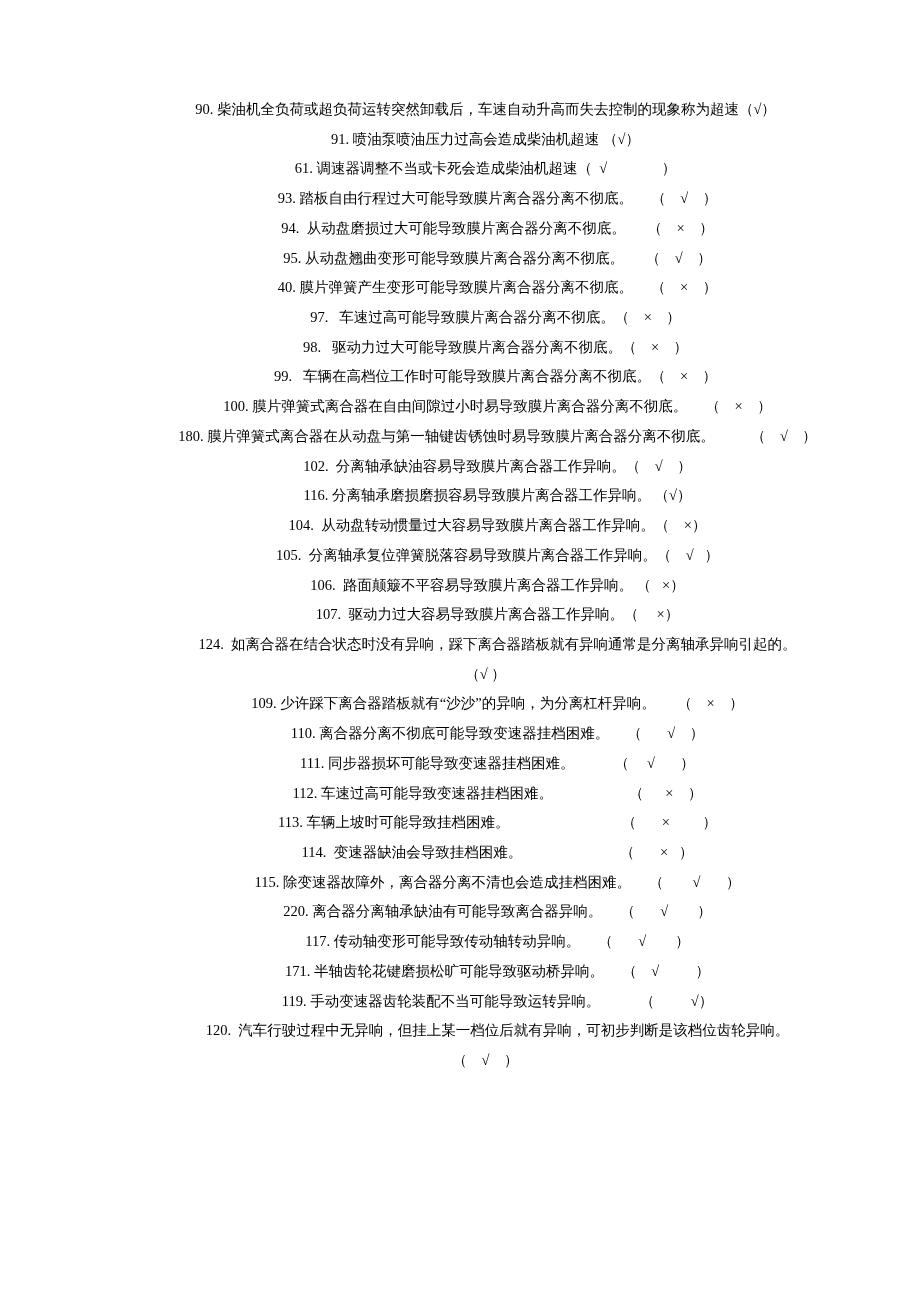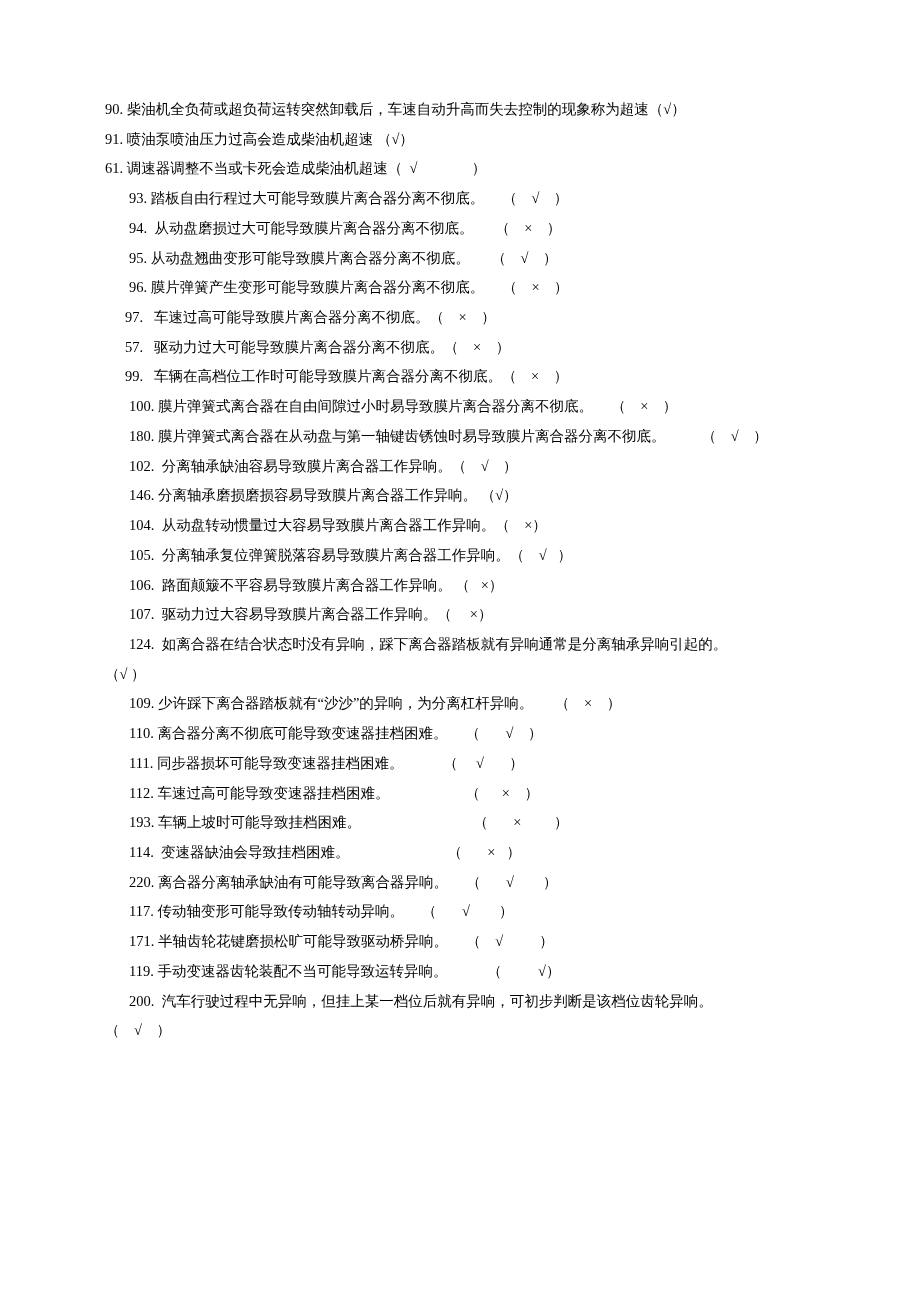--- a/index.html
+++ b/index.html
@@ -6,60 +6,62 @@
     margin: 0;
     padding: 0;
     background: #ffffff;
     font-family: "SimSun", "宋体", serif;
     font-size: 14.5px;
     color: #000000;
     width: 920px;
   }
   .page {
     padding: 95px 54px 40px 105px;
+    text-align: center;
   }
   .line {
     line-height: 2.05;
     white-space: pre-wrap;
   }
   .indent1 { padding-left: 24px; }
   .indent2 { padding-left: 20px; }
 </style>
 </head>
 <body>
 
 <div class="page">
   <div id="content">
       <div class="line ">90. 柴油机全负荷或超负荷运转突然卸载后，车速自动升高而失去控制的现象称为超速（√）</div>
       <div class="line ">91. 喷油泵喷油压力过高会造成柴油机超速 （√）</div>
       <div class="line ">61. 调速器调整不当或卡死会造成柴油机超速（  √               ）</div>
       <div class="line indent1">93. 踏板自由行程过大可能导致膜片离合器分离不彻底。     （    √    ）</div>
       <div class="line indent1">94.  从动盘磨损过大可能导致膜片离合器分离不彻底。      （    ×    ）</div>
       <div class="line indent1">95. 从动盘翘曲变形可能导致膜片离合器分离不彻底。      （    √    ）</div>
-      <div class="line indent1">96. 膜片弹簧产生变形可能导致膜片离合器分离不彻底。     （    ×    ）</div>
+      <div class="line indent1">40. 膜片弹簧产生变形可能导致膜片离合器分离不彻底。     （    ×    ）</div>
       <div class="line indent2">97.   车速过高可能导致膜片离合器分离不彻底。（    ×    ）</div>
-      <div class="line indent2">57.   驱动力过大可能导致膜片离合器分离不彻底。（    ×    ）</div>
+      <div class="line indent2">98.   驱动力过大可能导致膜片离合器分离不彻底。（    ×    ）</div>
       <div class="line indent2">99.   车辆在高档位工作时可能导致膜片离合器分离不彻底。（    ×    ）</div>
       <div class="line indent1">100. 膜片弹簧式离合器在自由间隙过小时易导致膜片离合器分离不彻底。     （    ×    ）</div>
       <div class="line indent1">180. 膜片弹簧式离合器在从动盘与第一轴键齿锈蚀时易导致膜片离合器分离不彻底。          （    √    ）</div>
       <div class="line indent1">102.  分离轴承缺油容易导致膜片离合器工作异响。（    √    ）</div>
-      <div class="line indent1">146. 分离轴承磨损磨损容易导致膜片离合器工作异响。 （√）</div>
+      <div class="line indent1">116. 分离轴承磨损磨损容易导致膜片离合器工作异响。 （√）</div>
       <div class="line indent1">104.  从动盘转动惯量过大容易导致膜片离合器工作异响。（    ×）</div>
       <div class="line indent1">105.  分离轴承复位弹簧脱落容易导致膜片离合器工作异响。（    √   ）</div>
       <div class="line indent1">106.  路面颠簸不平容易导致膜片离合器工作异响。 （   ×）</div>
       <div class="line indent1">107.  驱动力过大容易导致膜片离合器工作异响。（     ×）</div>
       <div class="line indent1">124.  如离合器在结合状态时没有异响，踩下离合器踏板就有异响通常是分离轴承异响引起的。</div>
       <div class="line ">（√ ）</div>
       <div class="line indent1">109. 少许踩下离合器踏板就有“沙沙”的异响，为分离杠杆异响。      （    ×    ）</div>
       <div class="line indent1">110. 离合器分离不彻底可能导致变速器挂档困难。     （       √    ）</div>
       <div class="line indent1">111. 同步器损坏可能导致变速器挂档困难。           （     √       ）</div>
       <div class="line indent1">112. 车速过高可能导致变速器挂档困难。                     （      ×    ）</div>
-      <div class="line indent1">193. 车辆上坡时可能导致挂档困难。                               （       ×         ）</div>
+      <div class="line indent1">113. 车辆上坡时可能导致挂档困难。                               （       ×         ）</div>
       <div class="line indent1">114.  变速器缺油会导致挂档困难。                           （       ×   ）</div>
+      <div class="line indent1">115. 除变速器故障外，离合器分离不清也会造成挂档困难。     （        √       ）</div>
       <div class="line indent1">220. 离合器分离轴承缺油有可能导致离合器异响。     （       √        ）</div>
       <div class="line indent1">117. 传动轴变形可能导致传动轴转动异响。     （       √        ）</div>
       <div class="line indent1">171. 半轴齿轮花键磨损松旷可能导致驱动桥异响。     （    √          ）</div>
       <div class="line indent1">119. 手动变速器齿轮装配不当可能导致运转异响。           （          √）</div>
-      <div class="line indent1">200.  汽车行驶过程中无异响，但挂上某一档位后就有异响，可初步判断是该档位齿轮异响。</div>
+      <div class="line indent1">120.  汽车行驶过程中无异响，但挂上某一档位后就有异响，可初步判断是该档位齿轮异响。</div>
       <div class="line ">（    √    ）</div>
     </div>
 
 </div>
 
 </body></html>

